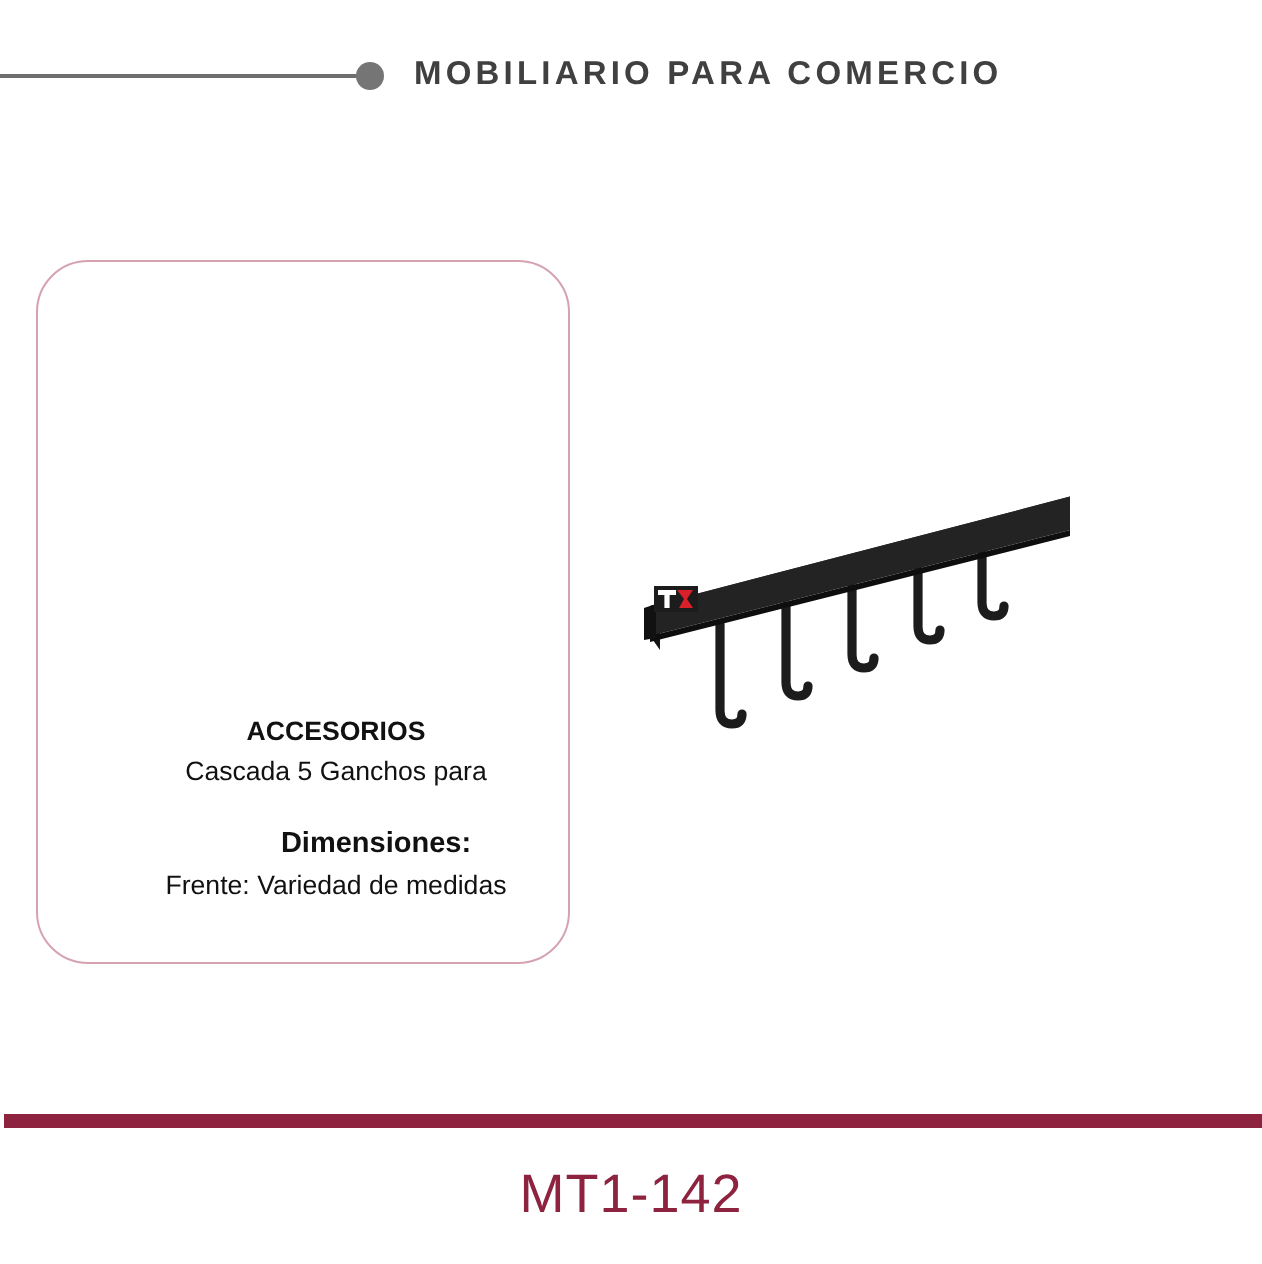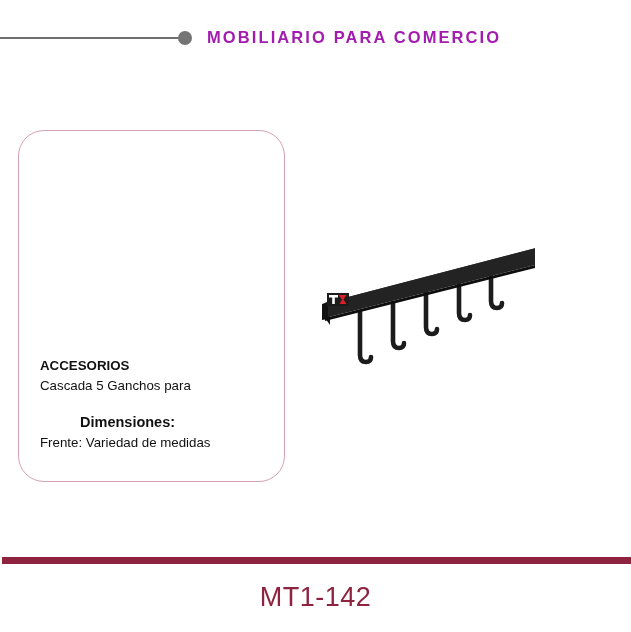--- a/index.html
+++ b/index.html
@@ -41,45 +41,46 @@
     border-radius: 50%;
     background: #757575;
   }
   #header-title {
     position: absolute;
     left: 207px;
     top: 27px;
     font-size: 16.5px;
     font-weight: bold;
     letter-spacing: 2.1px;
-    color: #a21caf;
+    color: #404040;
     white-space: nowrap;
     line-height: 20px;
   }
 
   
   #info-card {
     position: absolute;
     left: 18px;
     top: 130px;
     width: 267px;
     height: 352px;
     border: 1.6px solid #d5a2b0;
     border-radius: 26px;
     box-sizing: border-box;
     background: #ffffff;
   }
   #info-text {
     position: absolute;
-    left: 21px;
+    left: 34px;
     top: 225px;
     width: 230px;
     color: #111111;
     font-size: 13.3px;
     line-height: 19.6px;
+    text-align: center;
   }
   #info-text .b { font-weight: normal; }
   #info-text .reg { font-weight: normal; }
   .para-title { font-weight: bold; }
   .spacer { height: 17px; }
   #dim-heading {
     font-weight: bold;
     font-size: 14.5px;
     line-height: 21px;
     margin-left: 40px;

